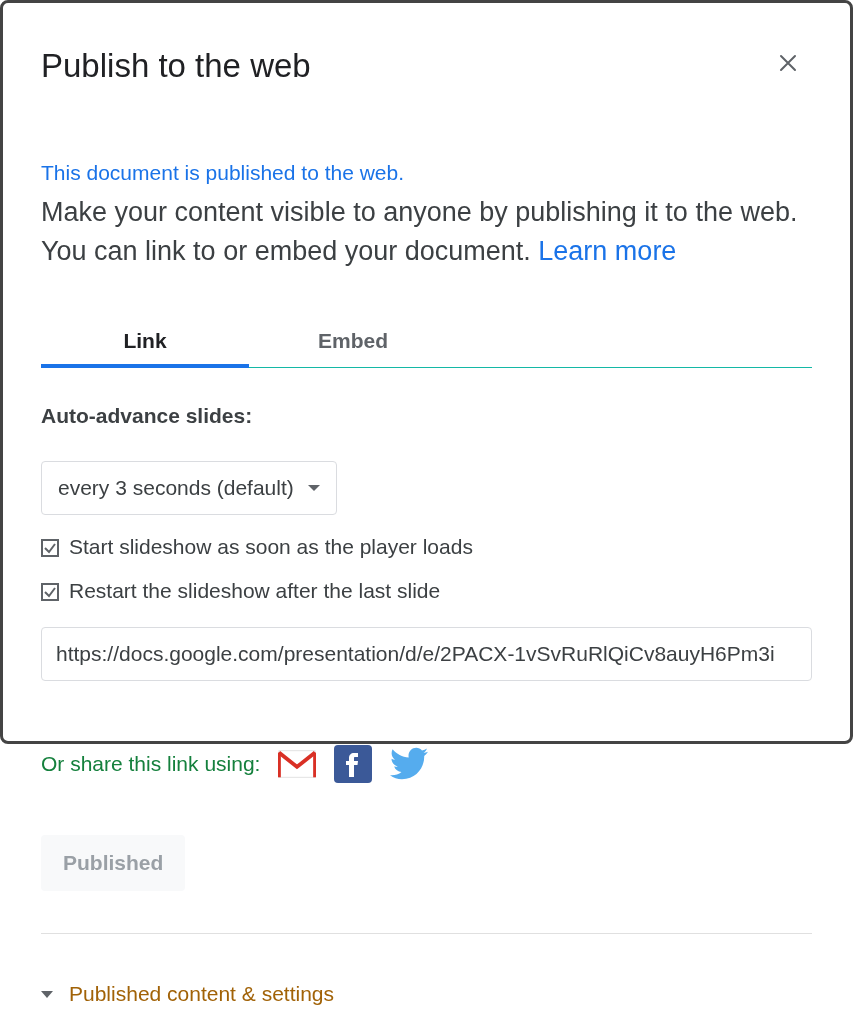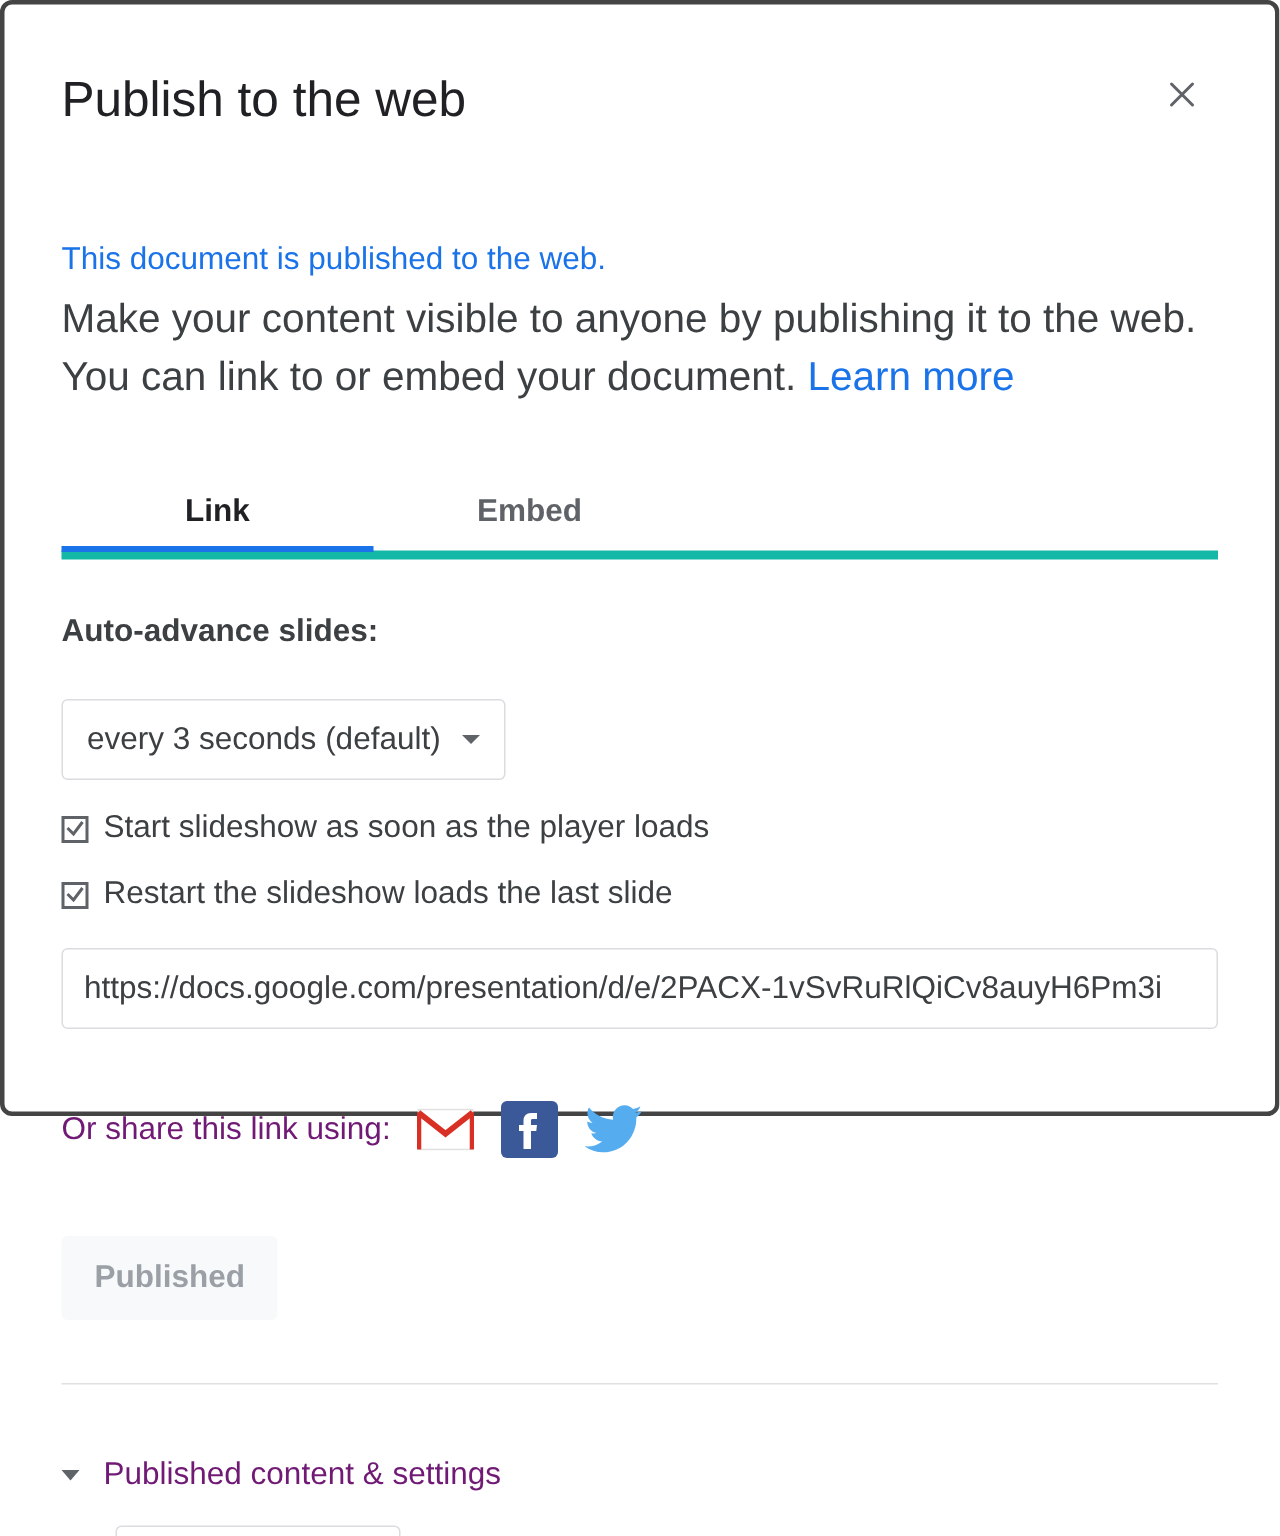--- a/index.html
+++ b/index.html
@@ -42,21 +42,21 @@
   .desc {
     margin-top: 8px;
     font-size: 27px;
     line-height: 1.45;
     color: #3c4043;
   }
   .learn-more { color: #1a73e8; text-decoration: none; cursor: pointer; }
   .tabs {
     display: flex;
     margin-top: 48px;
-    border-bottom: 6px solid #14b8a6;
+    border-bottom: 1px solid #14b8a6;
   }
   .tab {
     flex: 0 0 208px;
     text-align: center;
     padding: 10px 0 14px 0;
     font-size: 21px;
     font-weight: 700;
     color: #5f6368;
     cursor: pointer;
     position: relative;
@@ -118,24 +118,24 @@
     width: 100%;
     border: 1px solid #dadce0;
     border-radius: 4px;
     padding: 14px 14px;
     font-size: 21px;
     color: #3c4043;
     font-family: inherit;
     background: #fff;
   }
   .share-row {
-    margin-top: 48px;
+    margin-top: 64px;
     display: flex; align-items: center;
     font-size: 21px;
-    color: #701a75;
+    color: #15803d;
     gap: 14px;
   }
   .share-icons { display: flex; align-items: center; gap: 18px; margin-left: 4px;}
   .share-icons .ic { width: 38px; height: 38px; display:flex; align-items:center; justify-content:center; cursor:pointer; }
   .published-btn {
     display: inline-block;
     margin-top: 52px;
     background: #f8f9fa;
     color: #9aa0a6;
     font-size: 21px;
@@ -146,21 +146,21 @@
   }
   .hr {
     margin-top: 42px;
     border: none;
     border-top: 1px solid #e0e0e0;
   }
   .exp-row {
     margin-top: 48px;
     display: flex; align-items: center;
     font-size: 21px;
-    color: #701a75;
+    color: #a16207;
     cursor: pointer;
   }
   .exp-row .caret-s {
     width: 0; height: 0;
     border-left: 6px solid transparent;
     border-right: 6px solid transparent;
     border-top: 7px solid #5f6368;
     margin-right: 16px;
   }
   .stop-btn {
@@ -221,21 +221,21 @@
   </div>
 
   <div class="cb-row">
     <span class="cb">
       <span>
         <svg viewBox="0 0 14 14">
             <path d="M2 7 L6 11 L12 3" stroke="#5f6368" stroke-width="2" fill="none"></path>
           </svg>
       </span>
     </span>
-    <span>Restart the slideshow loads the last slide</span>
+    <span>Restart the slideshow after the last slide</span>
   </div>
 
   <input type="text" class="url-input" readonly="" value="https://docs.google.com/presentation/d/e/2PACX-1vSvRuRlQiCv8auyH6Pm3i" style="">
 
   <div class="share-row">
     <span>Or share this link using:</span>
     <span class="share-icons">
       <span class="ic">
         <svg viewBox="0 0 40 30" width="38" height="30">
           <rect x="1" y="1" width="38" height="28" fill="#fff" stroke="#e0e0e0"></rect>

